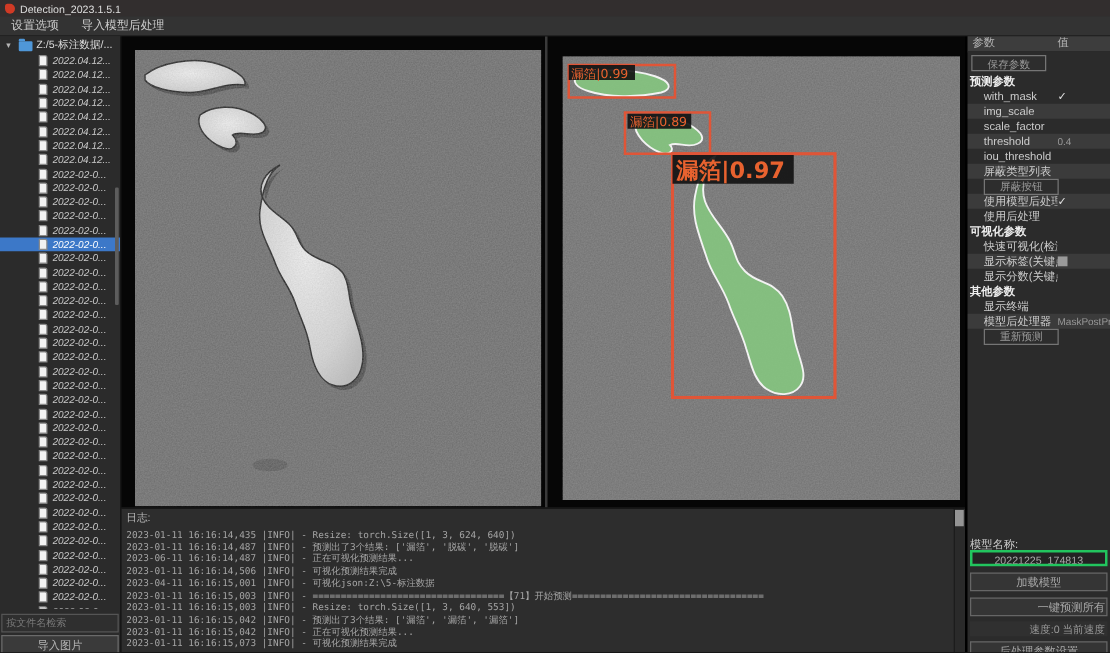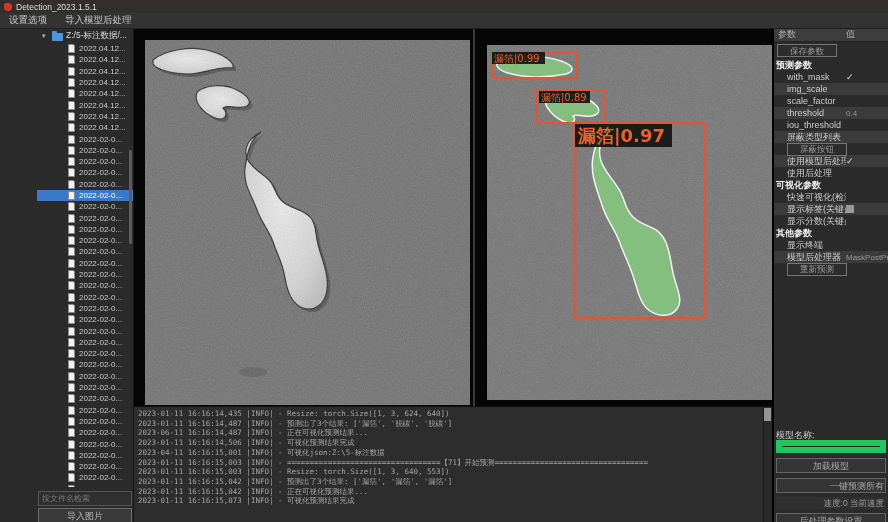--- a/index.html
+++ b/index.html
@@ -7,30 +7,30 @@
   .app{width:888px;height:522px;display:flex;flex-direction:column;background:#2b2b2b;
        font-family:"Liberation Sans",sans-serif;overflow:hidden;position:relative;}
   
   .titlebar{height:13px;background:#322e2e;display:flex;align-items:center;padding-left:4px;flex:none;}
   .app-icon{width:8px;height:8px;background:#d03a25;border-radius:2px 50% 50% 50%;margin-right:4px;flex:none;}
   .title-text{font-size:8.5px;color:#ddd;white-space:nowrap;}
   
   .menubar{height:16px;background:#333;display:flex;align-items:center;flex:none;border-bottom:1px solid #222;}
   .menu-item{font-size:9.5px;color:#ccc;padding:0 9px;height:100%;display:flex;align-items:center;}
   
-  .main{flex:1;display:flex;min-height:0;margin-left:37px;}
+  .main{flex:1;display:flex;min-height:0;}
   
   .tree-panel{width:97px;flex:none;background:#2b2b2b;border-right:1px solid #161616;position:relative;overflow:hidden;}
   .tree-root{height:14px;display:flex;align-items:center;padding-left:5px;gap:3px;}
   .arrow-icon{color:#b5b5b5;font-size:7px;width:7px;flex:none;}
   .arrow-icon::before{content:"▾";}
   .folder-icon{width:11px;height:8px;background:#4f97d8;border-radius:1px;position:relative;flex:none;margin-top:1px;}
   .folder-icon::before{content:"";position:absolute;top:-2px;left:0;width:5px;height:2px;background:#4f97d8;border-radius:1px 1px 0 0;}
   .tree-root-label{font-size:8.5px;color:#ddd;white-space:nowrap;overflow:hidden;}
-  .tree-list{position:absolute;top:14px;left:0;right:0;height:444px;overflow:hidden;}
+  .tree-list{position:absolute;top:14px;left:0;right:0;height:444px;overflow:hidden;font-style:italic;}
   .tree-item{height:11.3px;display:flex;align-items:center;padding-left:31px;gap:4px;white-space:nowrap;}
   .tree-item.selected{background:#3c78c8;}
   .tree-item.selected .tree-label{color:#fff;}
   .file-icon{width:7px;height:9px;background:#f2f2f2;border:1px solid #8a8a8a;flex:none;border-radius:0 2px 0 0;}
   .tree-label{font-size:8px;color:#c9c9c9;overflow:hidden;}
   .tree-scroll-thumb{position:absolute;right:1px;top:121px;width:3px;height:94px;background:#5d5d5d;border-radius:1px;}
   .tree-search{position:absolute;left:1px;right:1px;top:462px;height:15px;background:#2f2f2f;border:1px solid #555;
                color:#ddd;font-size:8px;padding:0 3px;font-family:"Liberation Sans",sans-serif;}
   .tree-search::placeholder{color:#7a7a7a;}
   .import-btn{position:absolute;left:1px;right:1px;top:479px;height:16px;background:#3a3a3a;border:1px solid #6a6a6a;
@@ -58,22 +58,22 @@
   .psec-title{font-weight:bold;font-size:9px;color:#ededed;height:12px;line-height:12px;padding-left:2px;white-space:nowrap;}
   .prow{height:12px;display:flex;align-items:center;}
   .prow.striped{background:#3b3b3b;}
   .prow.btnrow{padding-left:13px;}
   .pname{width:72px;flex:none;padding-left:13px;font-size:9px;color:#ccc;white-space:nowrap;overflow:hidden;}
   .pvalue{flex:1;font-size:8px;color:#999;white-space:nowrap;overflow:hidden;}
   .pcheck{color:#ddd;font-size:9px;}
   .pcheckbox{display:inline-block;width:8px;height:8px;background:#9a9a9a;vertical-align:middle;}
   .model-block{position:absolute;left:0;right:0;top:398px;}
   .model-label{font-size:9px;color:#ccc;padding-left:2px;position:absolute;top:2px;}
-  .model-field{position:absolute;top:13px;left:2px;right:2px;height:13px;background:#232323;border:6px solid #22c55e;
-               color:#aaa;font-size:8.5px;text-align:right;line-height:12px;padding:0 1px;white-space:nowrap;overflow:hidden;}
+  .model-field{position:absolute;top:13px;left:2px;right:2px;height:13px;background:#232323;border:2px solid #22c55e;
+               color:#aaa;font-size:8.5px;text-align:center;line-height:12px;padding:0 1px;white-space:nowrap;overflow:hidden;}
   .big-btn{position:absolute;left:2px;right:2px;height:15px;background:#353535;border:1px solid #666;color:#a8a8a8;
            font-size:9px;font-family:"Liberation Sans",sans-serif;white-space:nowrap;overflow:hidden;}
   .btn-load{top:31px;}
   .btn-all{top:51px;text-align:right;padding-right:1px;}
   .speed-row{position:absolute;top:70px;left:2px;right:2px;height:12px;background:#303030;color:#999;font-size:8.5px;
              text-align:right;line-height:12px;padding-right:2px;white-space:nowrap;overflow:hidden;}
   .btn-bottom{top:86px;}
 </style>
 </head>
 <body>
@@ -322,20 +322,21 @@
           <rect x="5" y="7" width="53" height="12" fill="#111" fill-opacity="0.9"></rect>
           <text x="7" y="17" font-size="10">漏箔|0.99</text>
           <rect x="52" y="46" width="51" height="12" fill="#111" fill-opacity="0.9"></rect>
           <text x="54" y="56" font-size="10">漏箔|0.89</text>
           <rect x="88" y="79" width="97" height="23" fill="#111" fill-opacity="0.9"></rect>
           <text x="91" y="97" font-size="18" font-weight="bold">漏箔|0.97</text>
         </g>
       </svg>
 
       <div class="log-area">
+        <div class="log-title">日志:</div>
         <div>
             <div class="log-line">2023-01-11 16:16:14,435 |INFO| - Resize: torch.Size([1, 3, 624, 640])</div>
             <div class="log-line">2023-01-11 16:16:14,487 |INFO| - 预测出了3个结果: ['漏箔', '脱碳', '脱碳']</div>
             <div class="log-line">2023-06-11 16:16:14,487 |INFO| - 正在可视化预测结果...</div>
             <div class="log-line">2023-01-11 16:16:14,506 |INFO| - 可视化预测结果完成</div>
             <div class="log-line">2023-04-11 16:16:15,001 |INFO| - 可视化json:Z:\5-标注数据</div>
             <div class="log-line">2023-01-11 16:16:15,003 |INFO| - ==================================【71】开始预测==================================</div>
             <div class="log-line">2023-01-11 16:16:15,003 |INFO| - Resize: torch.Size([1, 3, 640, 553])</div>
             <div class="log-line">2023-01-11 16:16:15,042 |INFO| - 预测出了3个结果: ['漏箔', '漏箔', '漏箔']</div>
             <div class="log-line">2023-01-11 16:16:15,042 |INFO| - 正在可视化预测结果...</div>

